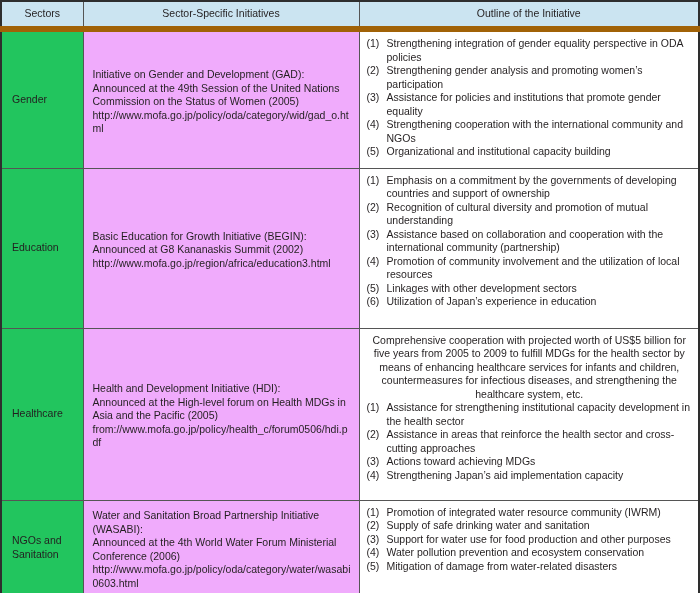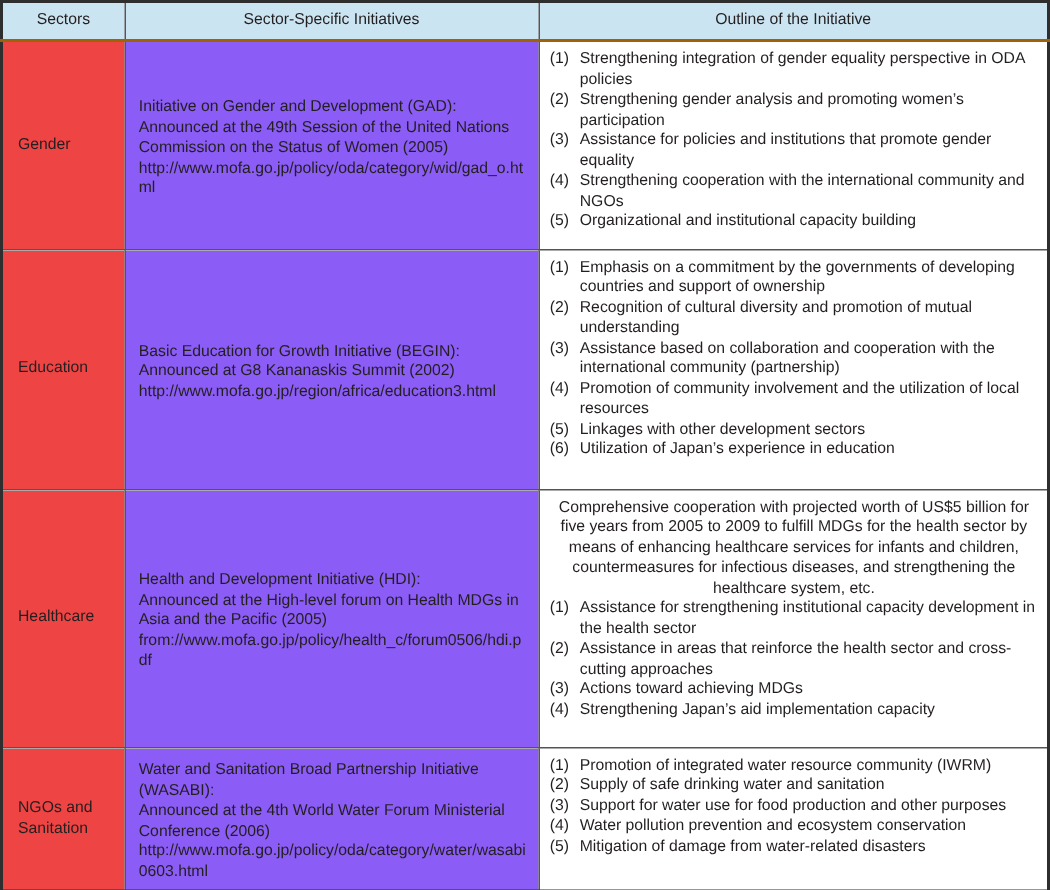--- a/index.html
+++ b/index.html
@@ -25,30 +25,30 @@
     padding: 0;
     vertical-align: middle;
     overflow: hidden;
   }
   .doc-table thead th {
     background: #cbe4f1;
     font-weight: normal;
     text-align: center;
     height: 24px;
     font-size: 10.5px;
-    border-bottom: 2px solid #a16207;
+    border-bottom: 6px solid #a16207;
   }
   td.sector-cell {
-    background: #ef4444;
+    background: #22c55e;
     text-align: left;
     padding: 3px 4px 3px 10px;
     vertical-align: middle;
   }
   td.initiative-cell {
-    background: #8b5cf6;
+    background: #f0abfc;
     vertical-align: middle;
     padding: 8px 8px 4px 9px;
   }
   td.outline-cell {
     background: #ffffff;
     vertical-align: top;
     padding: 5px 6px 4px 7px;
   }
   .init-line { margin: 0; }
   .init-line.url { word-break: break-all; }

